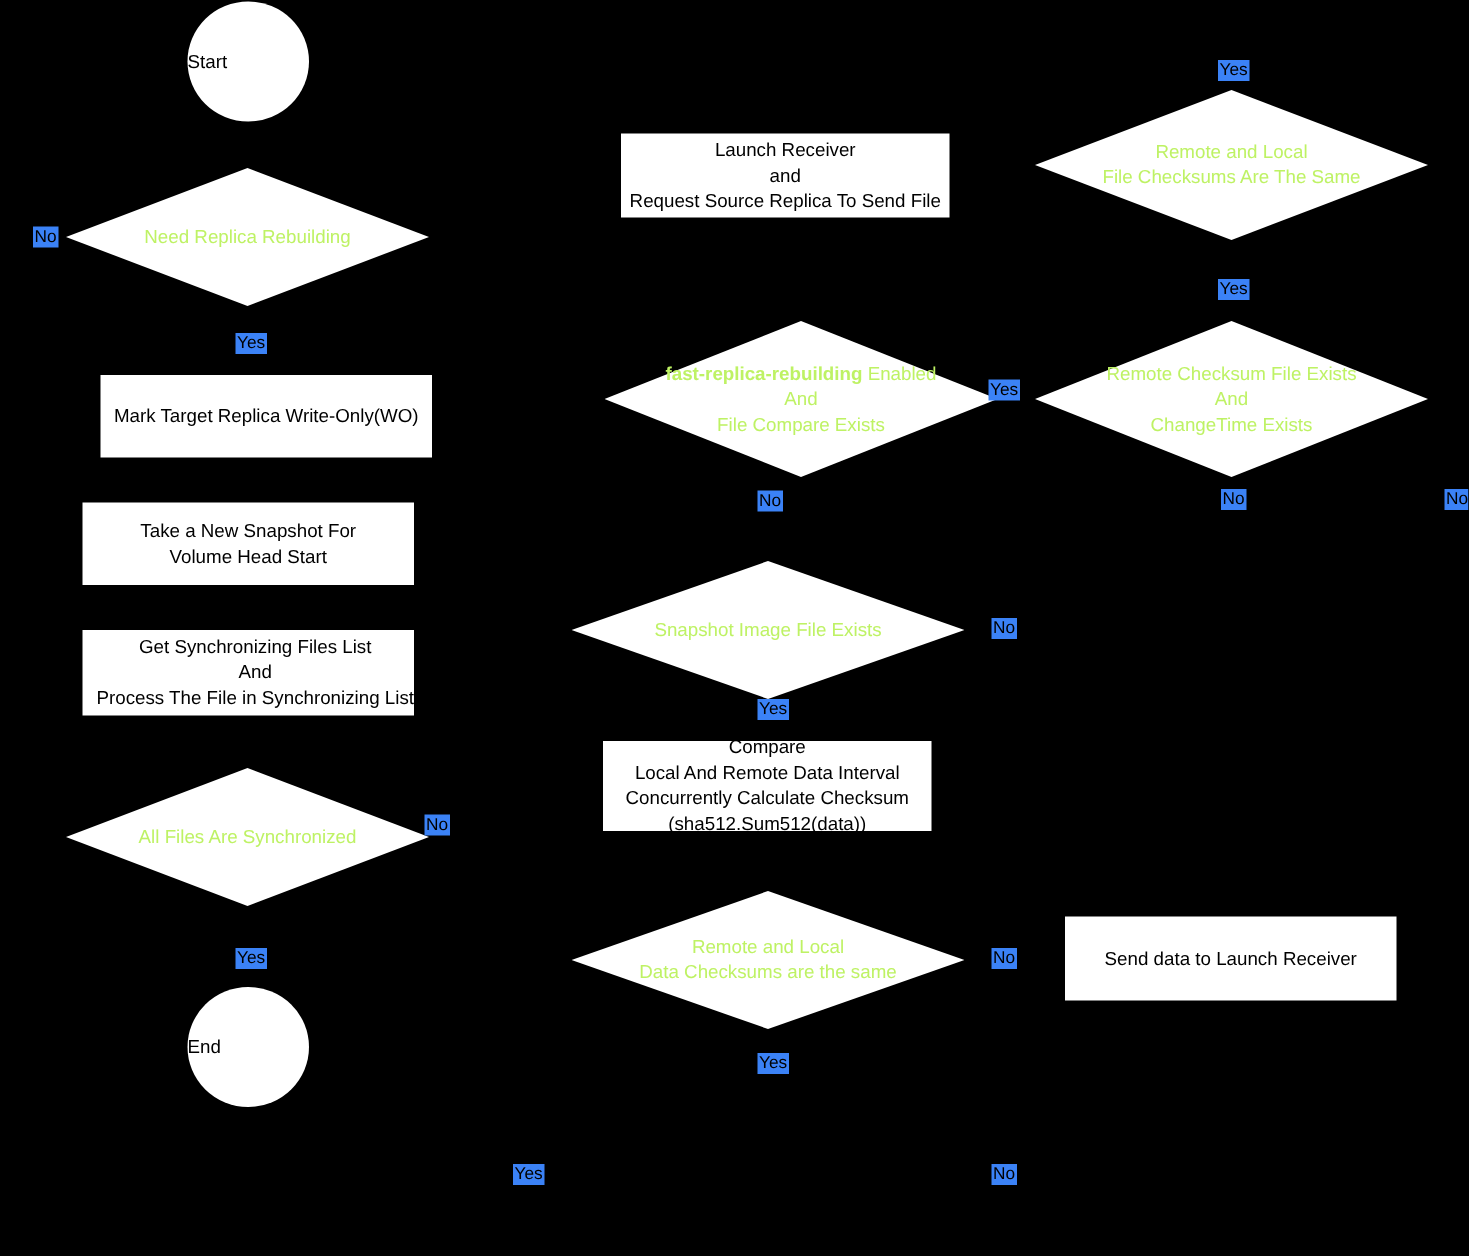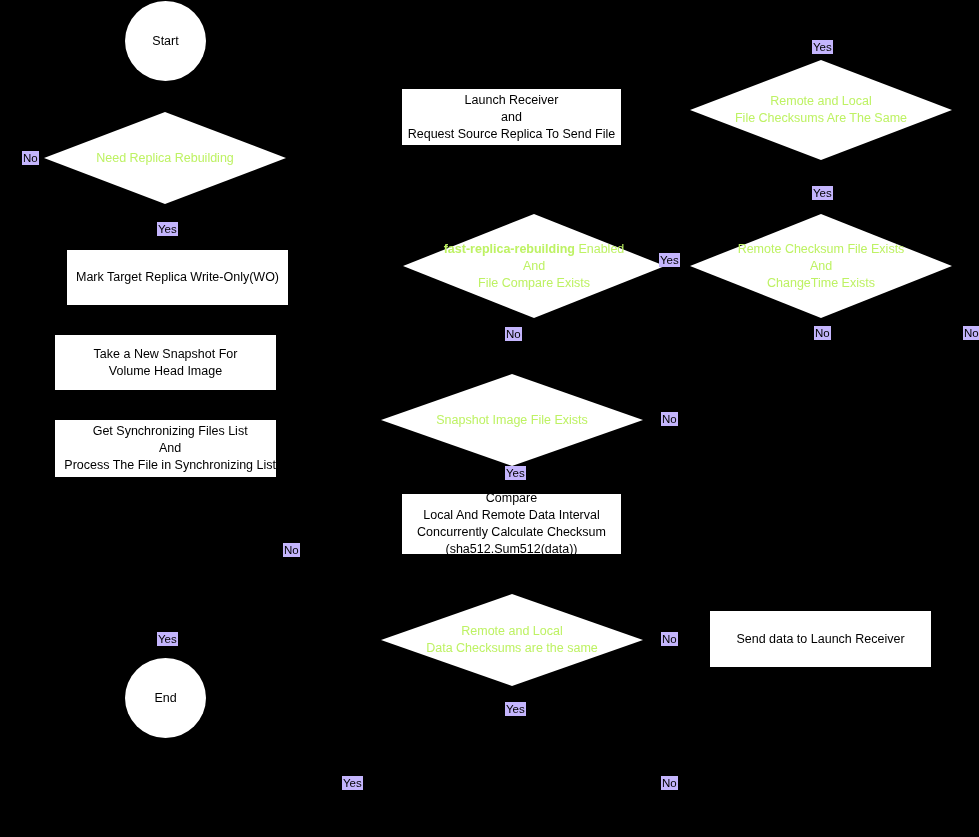--- a/index.html
+++ b/index.html
@@ -30,21 +30,21 @@
     text-align: center;
     font-size: 12.5px;
     line-height: 17px;
   }
   .shape-circle {
     background: #ffffff;
     color: #000000;
     border-radius: 50%;
     display: flex;
     align-items: center;
-    justify-content: center;
+    justify-content: flex-start;
     text-align: center;
     font-size: 12.5px;
     line-height: 17px;
   }
   .shape-diamond {
     position: absolute;
   }
   .shape-diamond .dia-fill {
     position: absolute;
     inset: 0;
@@ -63,21 +63,21 @@
     font-size: 12.5px;
     line-height: 17px;
     pointer-events: none;
   }
   .dia-text span.inner { display: block; width: 100%; }
   .bold { font-weight: bold; }
 
   
   .edge-label {
     position: absolute;
-    background: #c4b5fd;
+    background: #3b82f6;
     color: #000000;
     font-size: 11.5px;
     line-height: 14px;
     padding: 0 1px;
     white-space: nowrap;
   }
 </style>
 </head>
 <body>
 
@@ -96,40 +96,46 @@
   <div class="edge-label" style="left:22px; top:151px;">No</div>
   <div class="edge-label" style="left:157px; top:222px;">Yes</div>
 
   <div class="node shape-box" style="left:55px; top:250px; width:221px; height:55px;margin-left:12px;">
     <span>Mark Target Replica Write-Only(WO)</span>
   </div>
 
   <div class="node shape-box" style="left:55px; top:335px; width:221px; height:55px;">
     <span>
       <span>Take a New Snapshot For</span><br>
-      <span>Volume Head Image</span>
+      <span>Volume Head Start</span>
     </span>
   </div>
 
   <div class="node shape-box" style="left:55px; top:420px; width:221px; height:57px;justify-content:flex-end;">
     <span>
       <span>Get Synchronizing Files List</span><br>
       <span>And</span><br>
       <span>Process The File in Synchronizing List</span>
     </span>
   </div>
 
+  <div class="node shape-diamond" style="left:44px; top:512px; width:242px; height:92px;">
+    <div class="dia-fill"></div>
+    <div class="dia-text">
+      <span class="inner">All Files Are Synchronized</span>
+    </div>
+  </div>
   <div class="edge-label" style="left:283px; top:543px;">No</div>
   <div class="edge-label" style="left:157px; top:632px;">Yes</div>
 
   <div class="node shape-circle" style="left:125px; top:658px; width:81px; height:80px;">
     <span>End</span>
   </div>
 
-  <div class="node shape-box" style="left:402px; top:89px; width:219px; height:56px;">
+  <div class="node shape-box" style="left:414px; top:89px; width:219px; height:56px;">
     <span>
       <span>Launch Receiver</span><br>
       <span>and</span><br>
       <span>Request Source Replica To Send File</span>
     </span>
   </div>
 
   <div class="node shape-diamond" style="left:403px; top:214px; width:262px; height:104px;">
     <div class="dia-fill"></div>
     <div class="dia-text">

